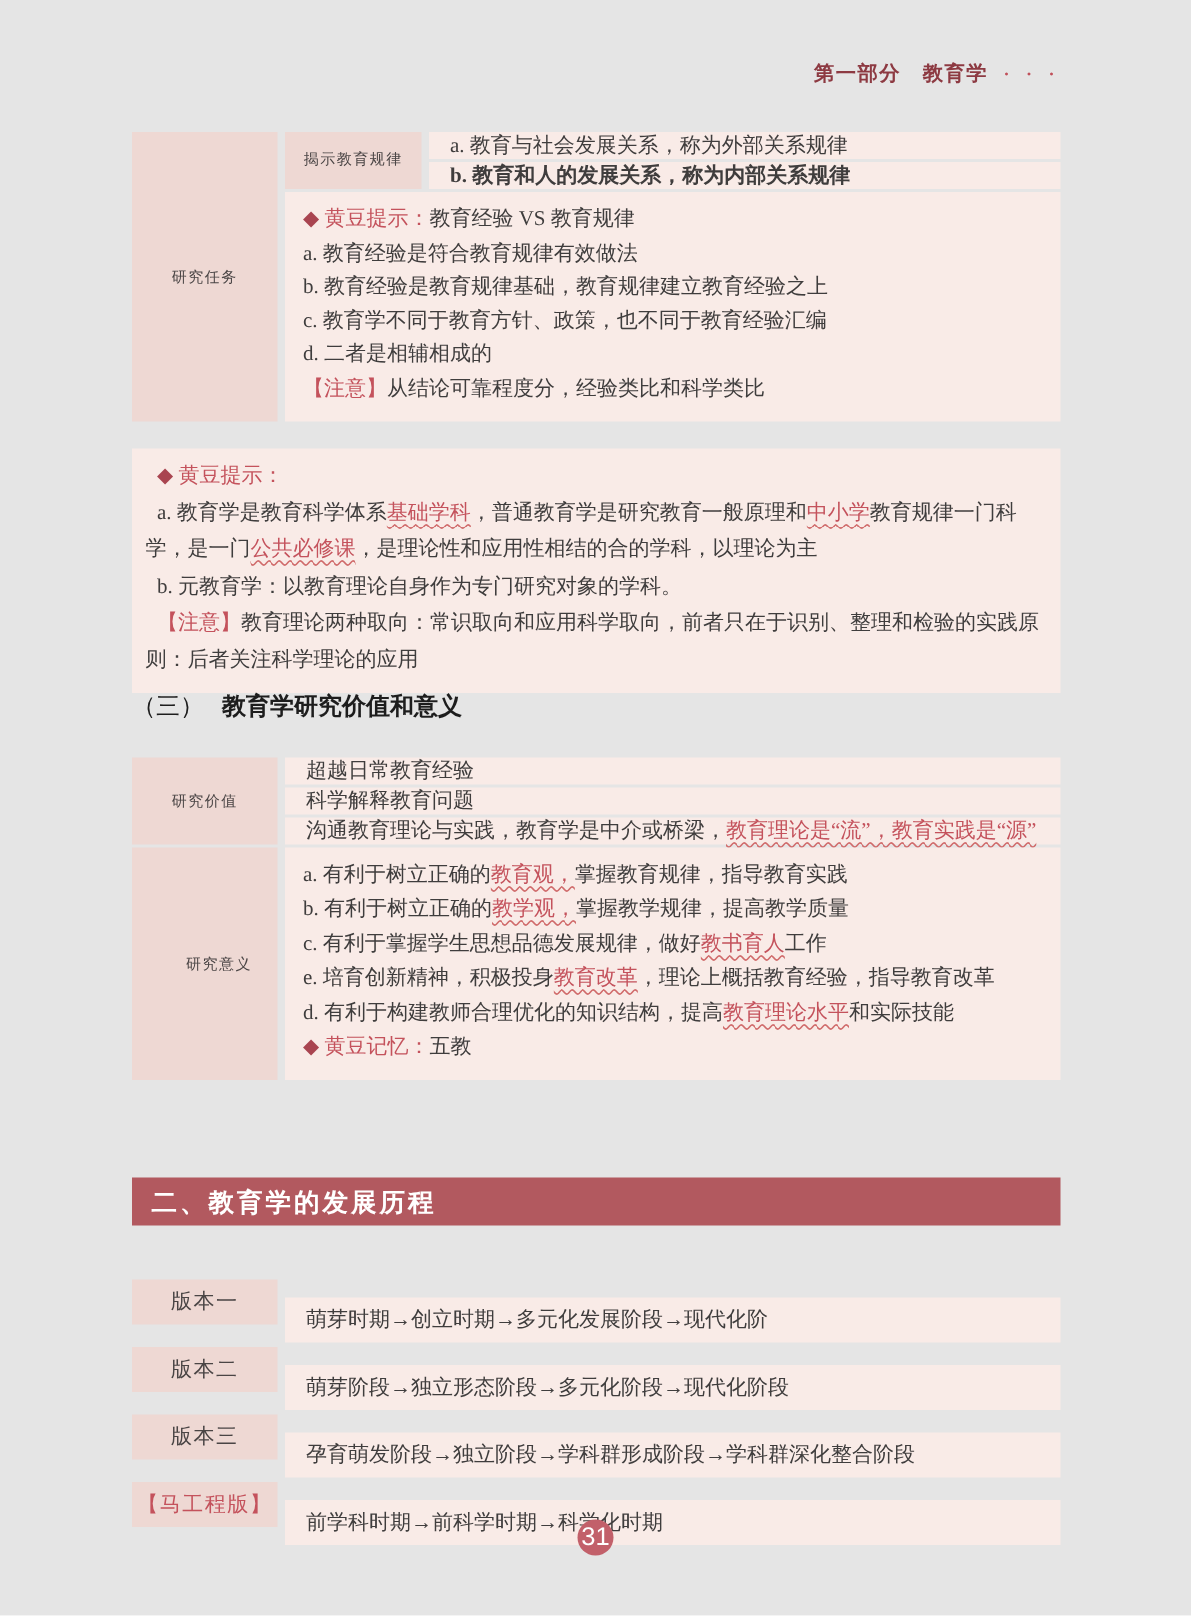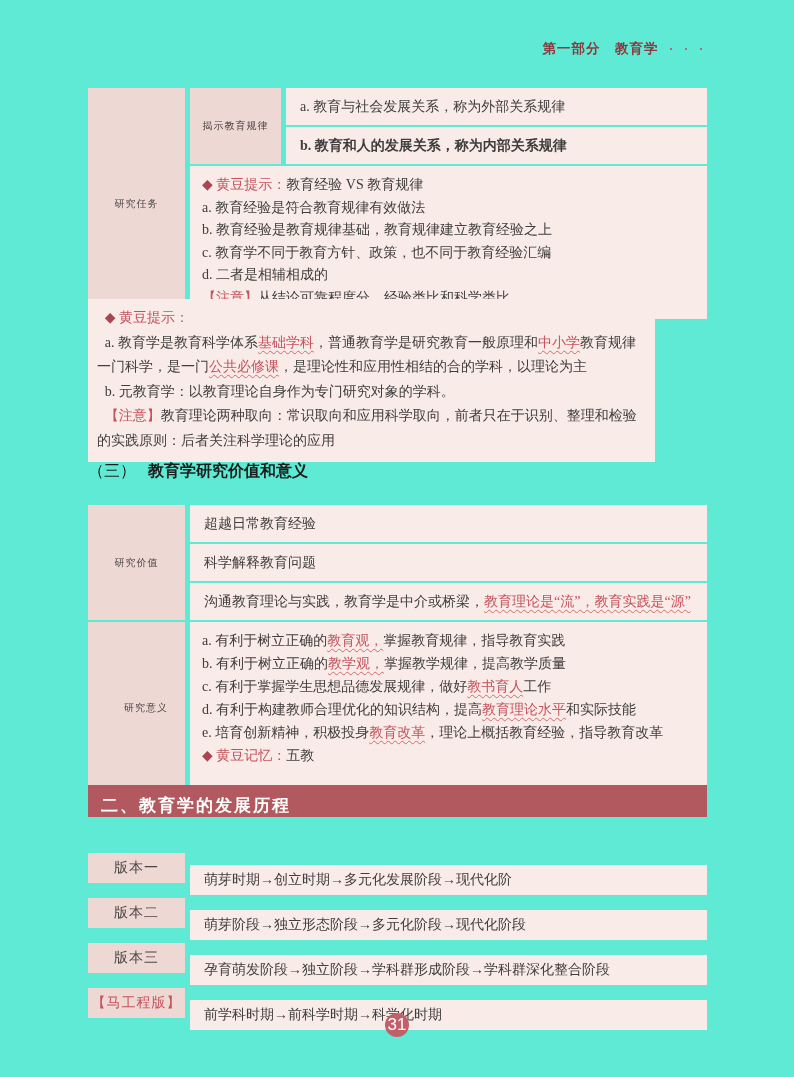--- a/index.html
+++ b/index.html
@@ -2,65 +2,65 @@
 <html><head>
 <meta charset="utf-8">
 <style>
   * { margin:0; padding:0; box-sizing:border-box; }
   html,body { background:#ffffff; }
   body {
     width:794px; height:1077px; position:relative;
     font-family:"Liberation Serif","DejaVu Serif",serif;
     color:#3f3d3d; font-size:14px;
   }
-  .page { position:absolute; inset:0; background:#5eead4; }
+  .page { position:absolute; inset:0; background:#e5e5e5; }
 
   
   .hdr { position:absolute; top:40px; right:87px; font-size:13.5px; color:#8d3a42; font-weight:bold; letter-spacing:1px; }
   .hdr .dots { color:#c0505a; font-size:12px; letter-spacing:4px; margin-left:6px; font-weight:bold; }
 
   
   .cell { background:#f9ebe7; }
   .lblcell {
     background:#eed8d3; display:flex; align-items:center; justify-content:center;
     font-size:10px; color:#4a4545; letter-spacing:1px;
   }
-  .rowline { display:flex; align-items:center; padding-left:14px; height:37px; }
+  .rowline { display:flex; align-items:center; padding-left:14px; height:18px; }
 
   
   .t1 { position:absolute; left:88px; top:88px; width:619px;
         display:grid; grid-template-columns:97px 91px 1fr; gap:2px 5px; }
   .t1-lbl { grid-column:1; grid-row:1/4; }
   .t1-sub { grid-column:2; grid-row:1/3; text-align:center; padding:4px 10px; line-height:22px; }
   .t1-ra  { grid-column:3; grid-row:1; }
   .t1-rb  { grid-column:3; grid-row:2;font-weight:bold; }
   .t1-tips{ grid-column:2/4; grid-row:3; padding:8px 12px 10px 12px; }
   .t1-tips .ln { line-height:22.5px; }
 
   
-  .tipbox { position:absolute; left:88px; top:299px; width:567px;
+  .tipbox { position:absolute; left:88px; top:299px; width:619px;
             background:#f9ebe7; padding:7px 9px 9px 9px; }
   .tipbox p { line-height:24.5px; text-indent:0.55em; }
 
   
   .h3 { position:absolute; left:88px; top:461px; font-size:16px; color:#1d1d1d; }
   .h3 .b { font-weight:bold;margin-left:12px; }
 
   
   .t2 { position:absolute; left:88px; top:505px; width:619px;
         display:grid; grid-template-columns:97px 1fr; gap:2px 5px; }
   .t2-v { grid-column:1; grid-row:1/4; }
   .t2-m { grid-column:1; grid-row:4;padding-left:19px; }
   .t2 .vrow { grid-column:2; }
-  .t2-mean { grid-column:2; grid-row:4; padding:7px 12px 26px 12px; }
+  .t2-mean { grid-column:2; grid-row:4; padding:7px 12px 10px 12px; }
   .t2-mean .ln { line-height:23px; }
 
   
   .bar { position:absolute; left:88px; top:785px; width:619px; height:32px;
-         background:#b2595f; color:#ffffff; display:flex; align-items:flex-end;
+         background:#b2595f; color:#ffffff; display:flex; align-items:center;
          font-size:17px; font-weight:bold; letter-spacing:2px; padding-left:13px; }
 
   
   .t3 { position:absolute; left:88px; top:853px; width:619px;
         display:grid; grid-template-columns:97px 1fr; gap:3px 5px;border-radius:11px; }
   .t3 .lblcell { height:30px; font-size:14px; }
   .t3 .rowline { height:30px;margin-top:12px; }
 
   
   .red  { color:#c4525c; }
@@ -125,22 +125,22 @@
       </div>
     <div class="cell rowline vrow">
         <span>沟通教育理论与实践，教育学是中介或桥梁，</span>
         <span class="wavy">教育理论是“流”，教育实践是“源”</span>
       </div>
     <div class="lblcell t2-m">研究意义</div>
     <div class="cell t2-mean">
       <div class="ln"><span>a. 有利于树立正确的</span><span class="wavy">教育观，</span><span>掌握教育规律，指导教育实践</span></div>
       <div class="ln"><span>b. 有利于树立正确的</span><span class="wavy">教学观，</span><span>掌握教学规律，提高教学质量</span></div>
       <div class="ln"><span>c. 有利于掌握学生思想品德发展规律，做好</span><span class="wavy">教书育人</span><span>工作</span></div>
+      <div class="ln"><span>e. 培育创新精神，积极投身</span><span class="wavy">教育改革</span><span>，理论上概括教育经验，指导教育改革</span></div>
       <div class="ln"><span>d. 有利于构建教师合理优化的知识结构，提高</span><span class="wavy">教育理论水平</span><span>和实际技能</span></div>
-      <div class="ln"><span>e. 培育创新精神，积极投身</span><span class="wavy">教育改革</span><span>，理论上概括教育经验，指导教育改革</span></div>
       <div class="ln"><span class="dia">◆ </span><span class="red">黄豆记忆：</span><span>五教</span></div>
     </div>
   </div>
 
   <div class="bar">
     <span>二、教育学的发展历程</span>
   </div>
 
   <div class="t3">
     <div class="lblcell">

